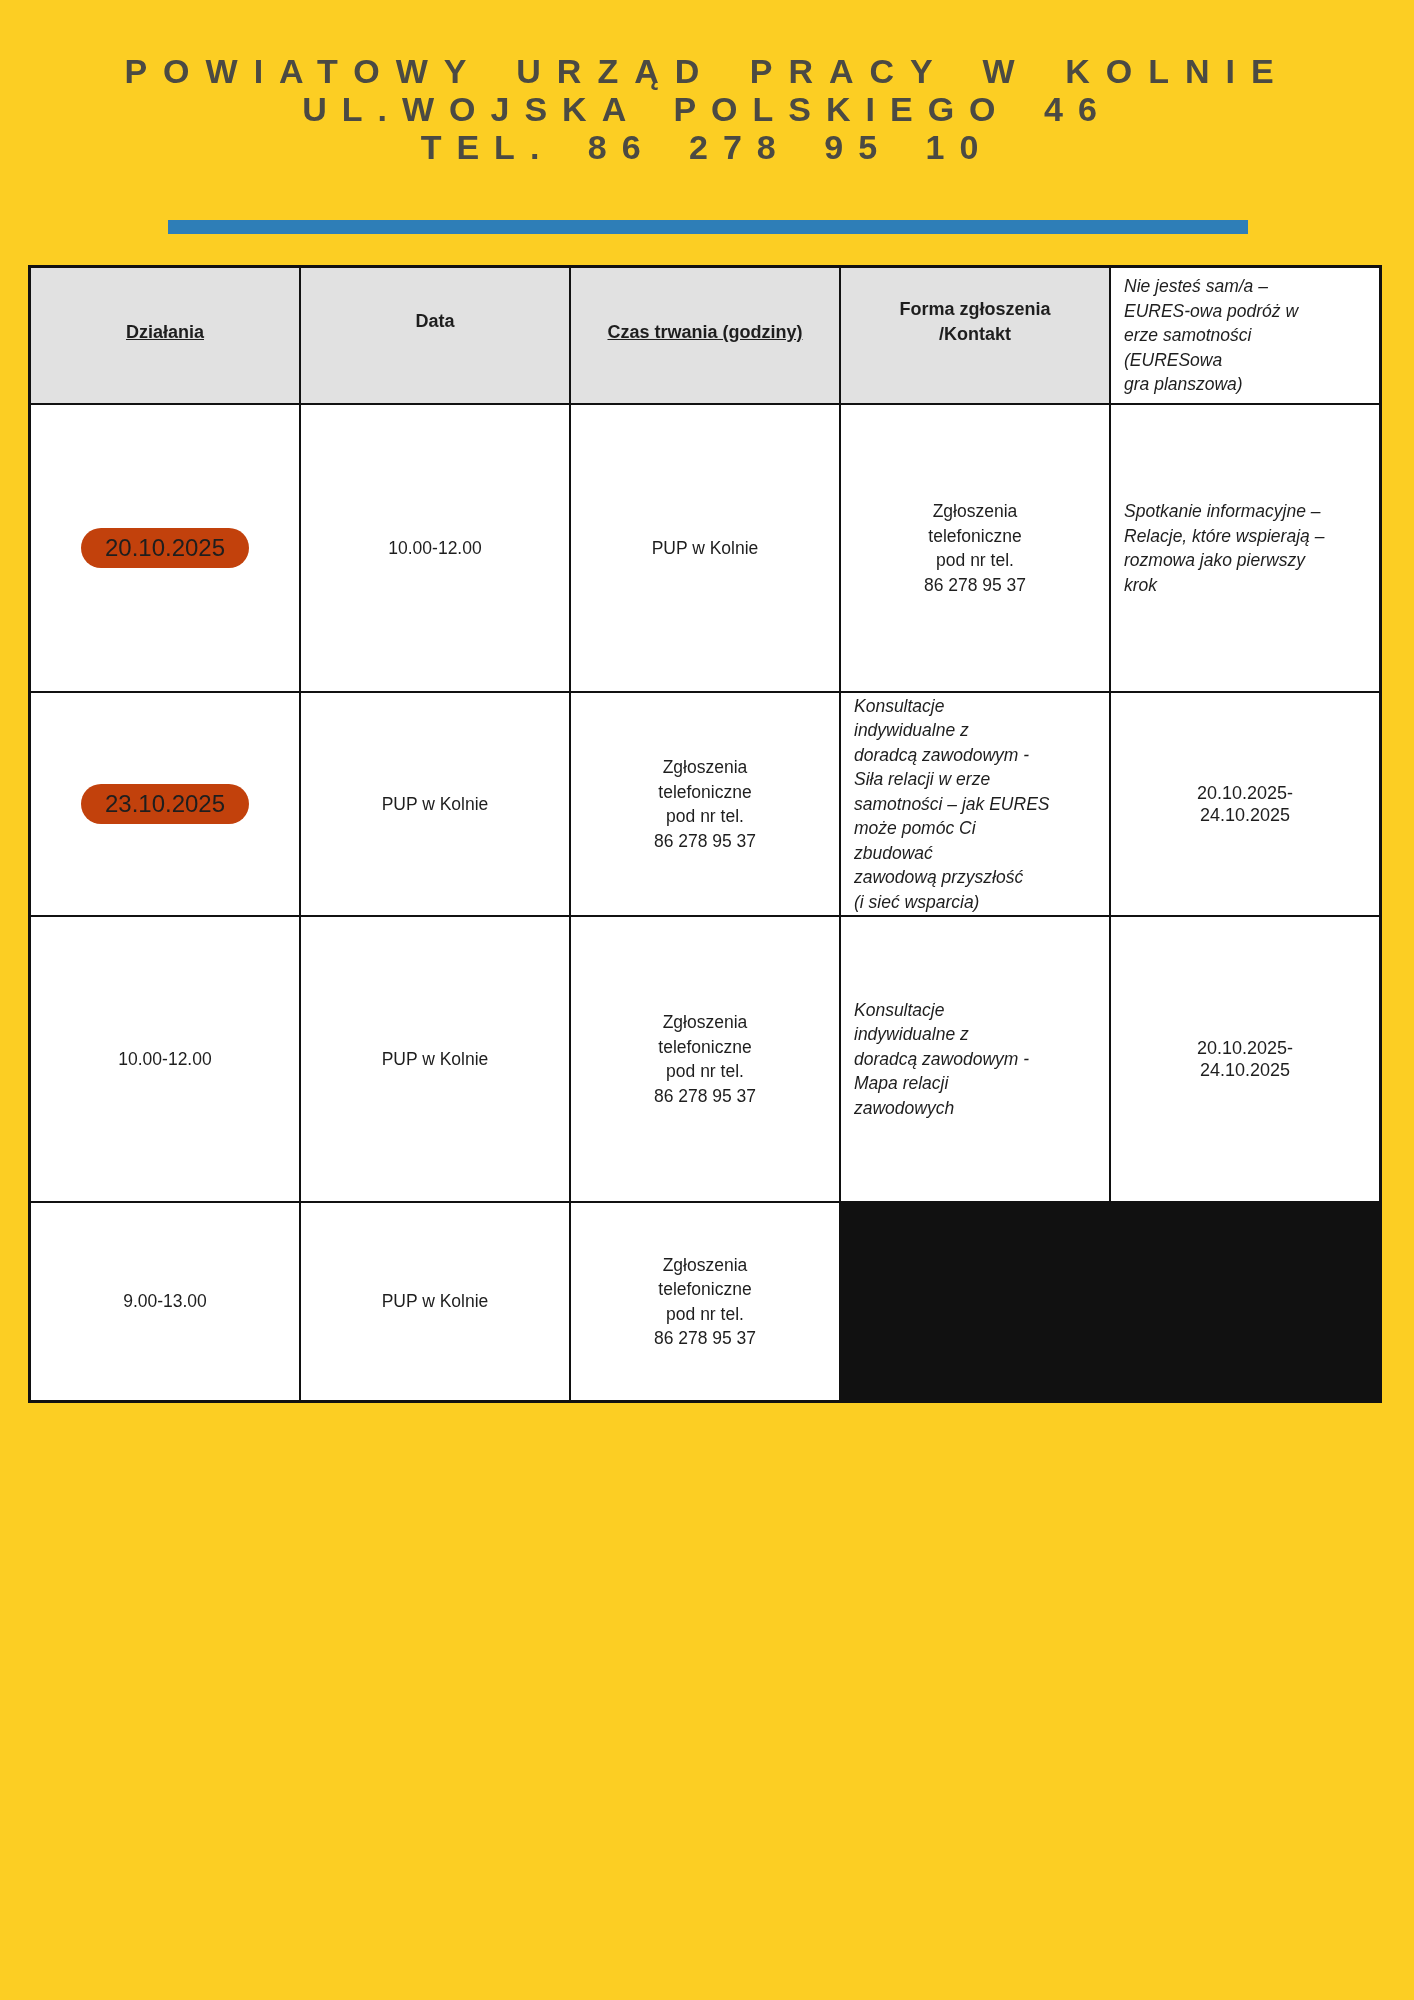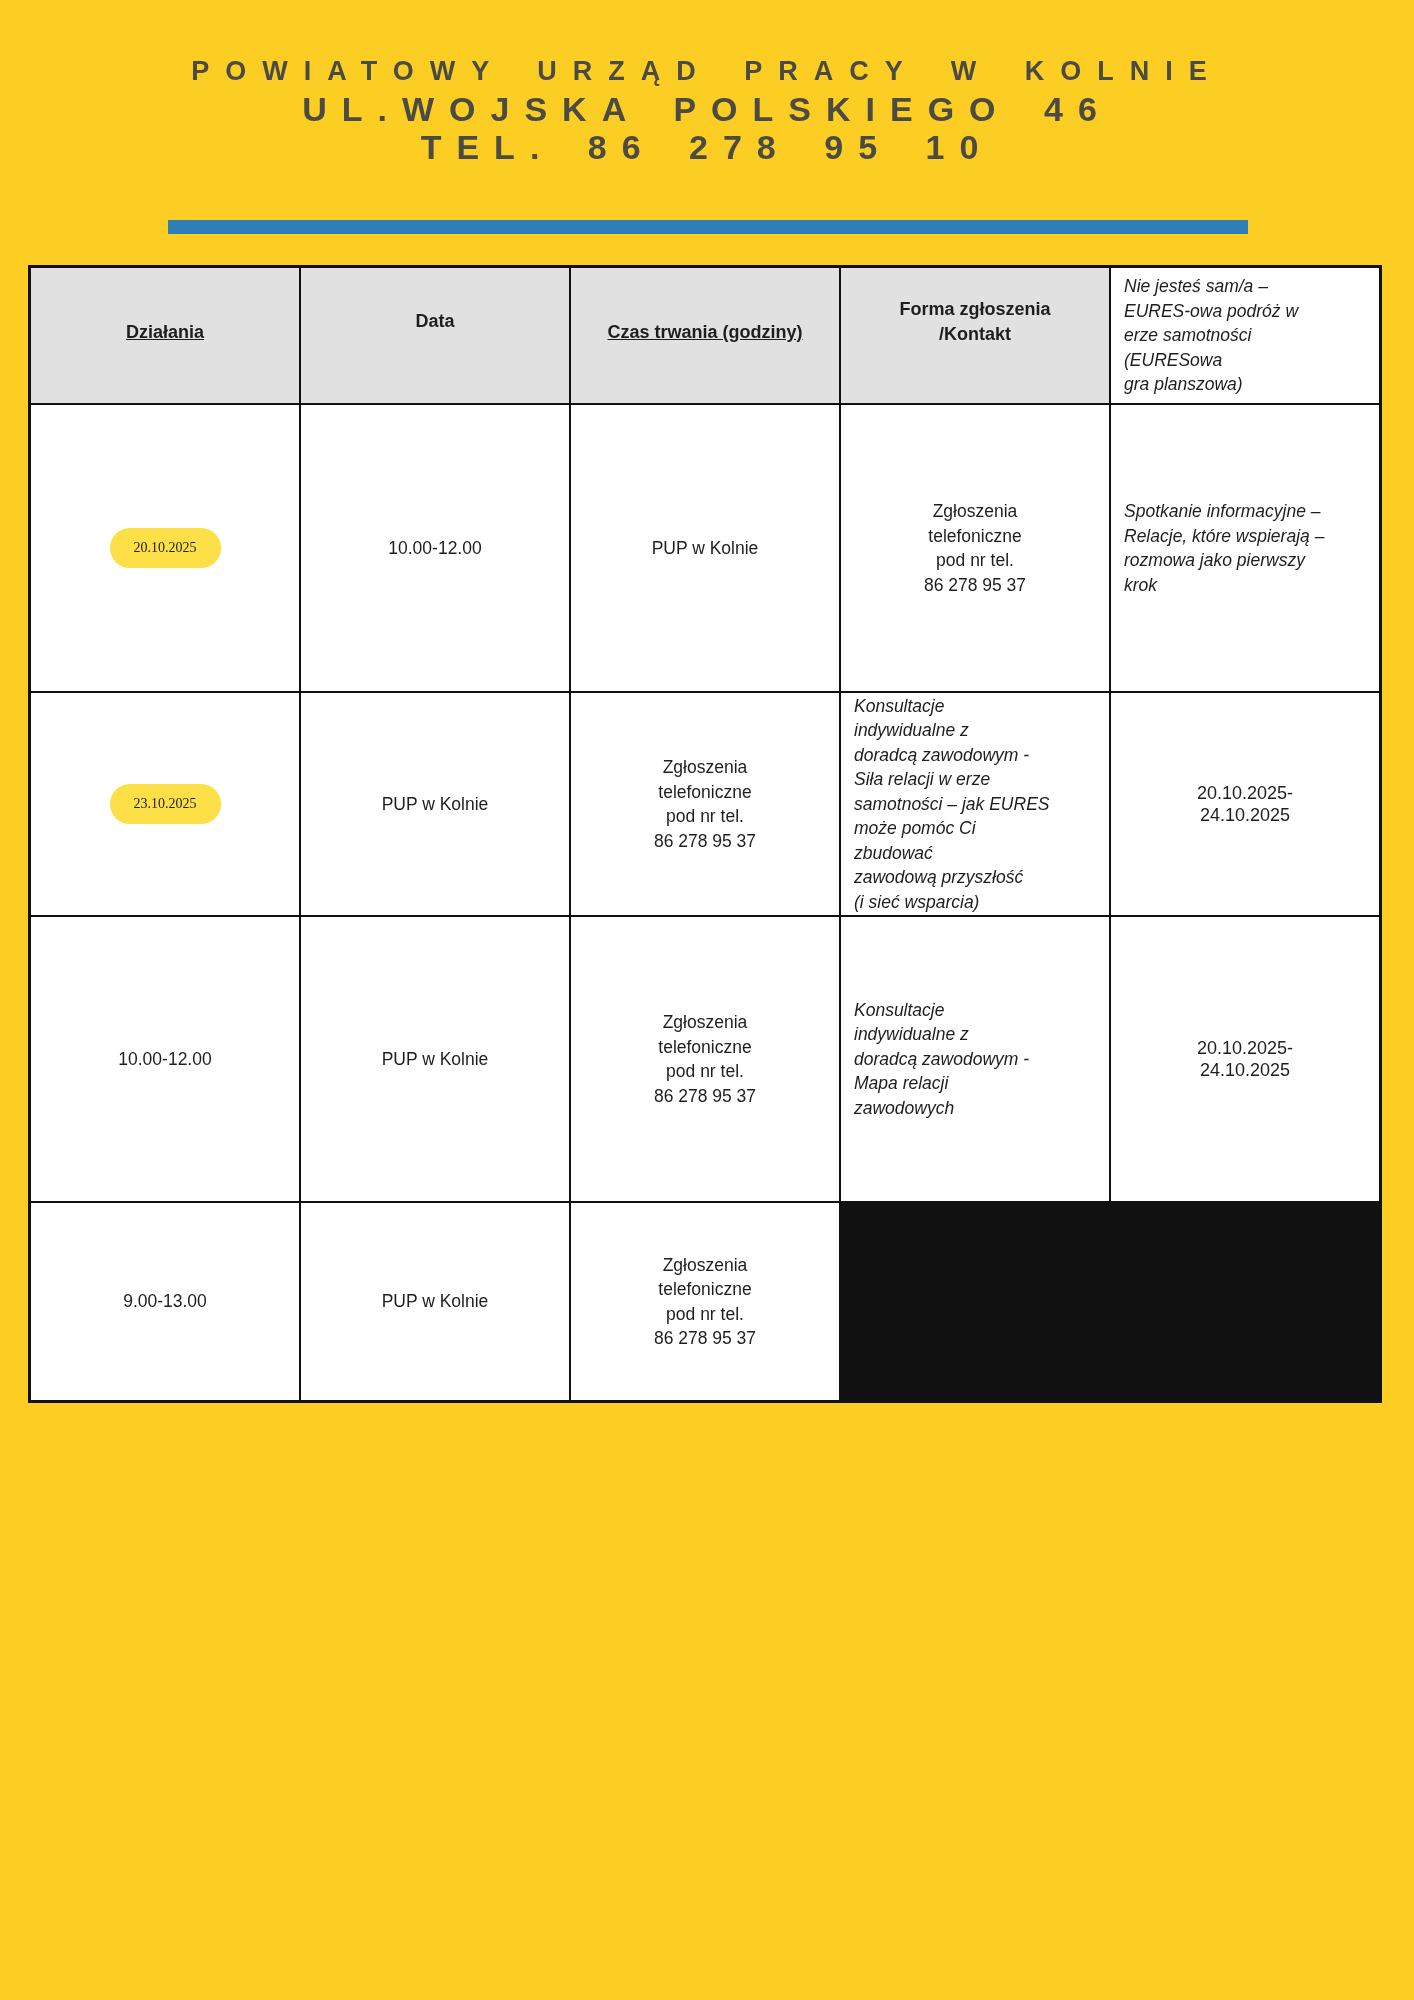--- a/index.html
+++ b/index.html
@@ -15,21 +15,21 @@
   
   .hdr-block {
     position: absolute; top: 52px; left: 0; width: 1414px;
     text-align: center; color: #4b4a43; font-weight: bold;
   }
   .hdr-line {
     font-size: 34px; line-height: 38px;
     letter-spacing: 15px; word-spacing: 9px;
     white-space: nowrap;
   }
-  .hdr-line.first { font-size: 27px; letter-spacing: 16px; }
+  .hdr-line.first { font-size: 34px; letter-spacing: 16px; }
 
   
   .divider {
     position: absolute; left: 168px; top: 220px;
     width: 1080px; height: 14px; background: #2e7eb7;
   }
 
   
   .tbl {
     position: absolute; left: 28px; top: 265px;
@@ -55,24 +55,24 @@
     font-weight: bold; font-size: 18px; line-height: 25px;
   }
   .hdr .shift-a { transform: translateY(-3px); text-decoration: underline; }
   .hdr .shift-b { transform: translateY(-14px); }
   .cell.activity {
     justify-content: flex-start; text-align: left;
     padding-left: 13px; padding-right: 6px; font-style: italic;
   }
   .pill {
     display: inline-block;
-    background: #fde047;
+    background: #c2410c;
     border-radius: 26px;
     padding: 8px 24px;
-    font-size: 14px; line-height: 24px; font-family: Liberation Serif, serif;
+    font-size: 24px; line-height: 24px;
   }
   .daterange { font-size: 18px; line-height: 22px; }
 </style>
 </head>
 <body>
 
 <div class="page">
 
   <div class="hdr-block">
     <div class="hdr-line first">POWIATOWY URZĄD PRACY W KOLNIE</div>

